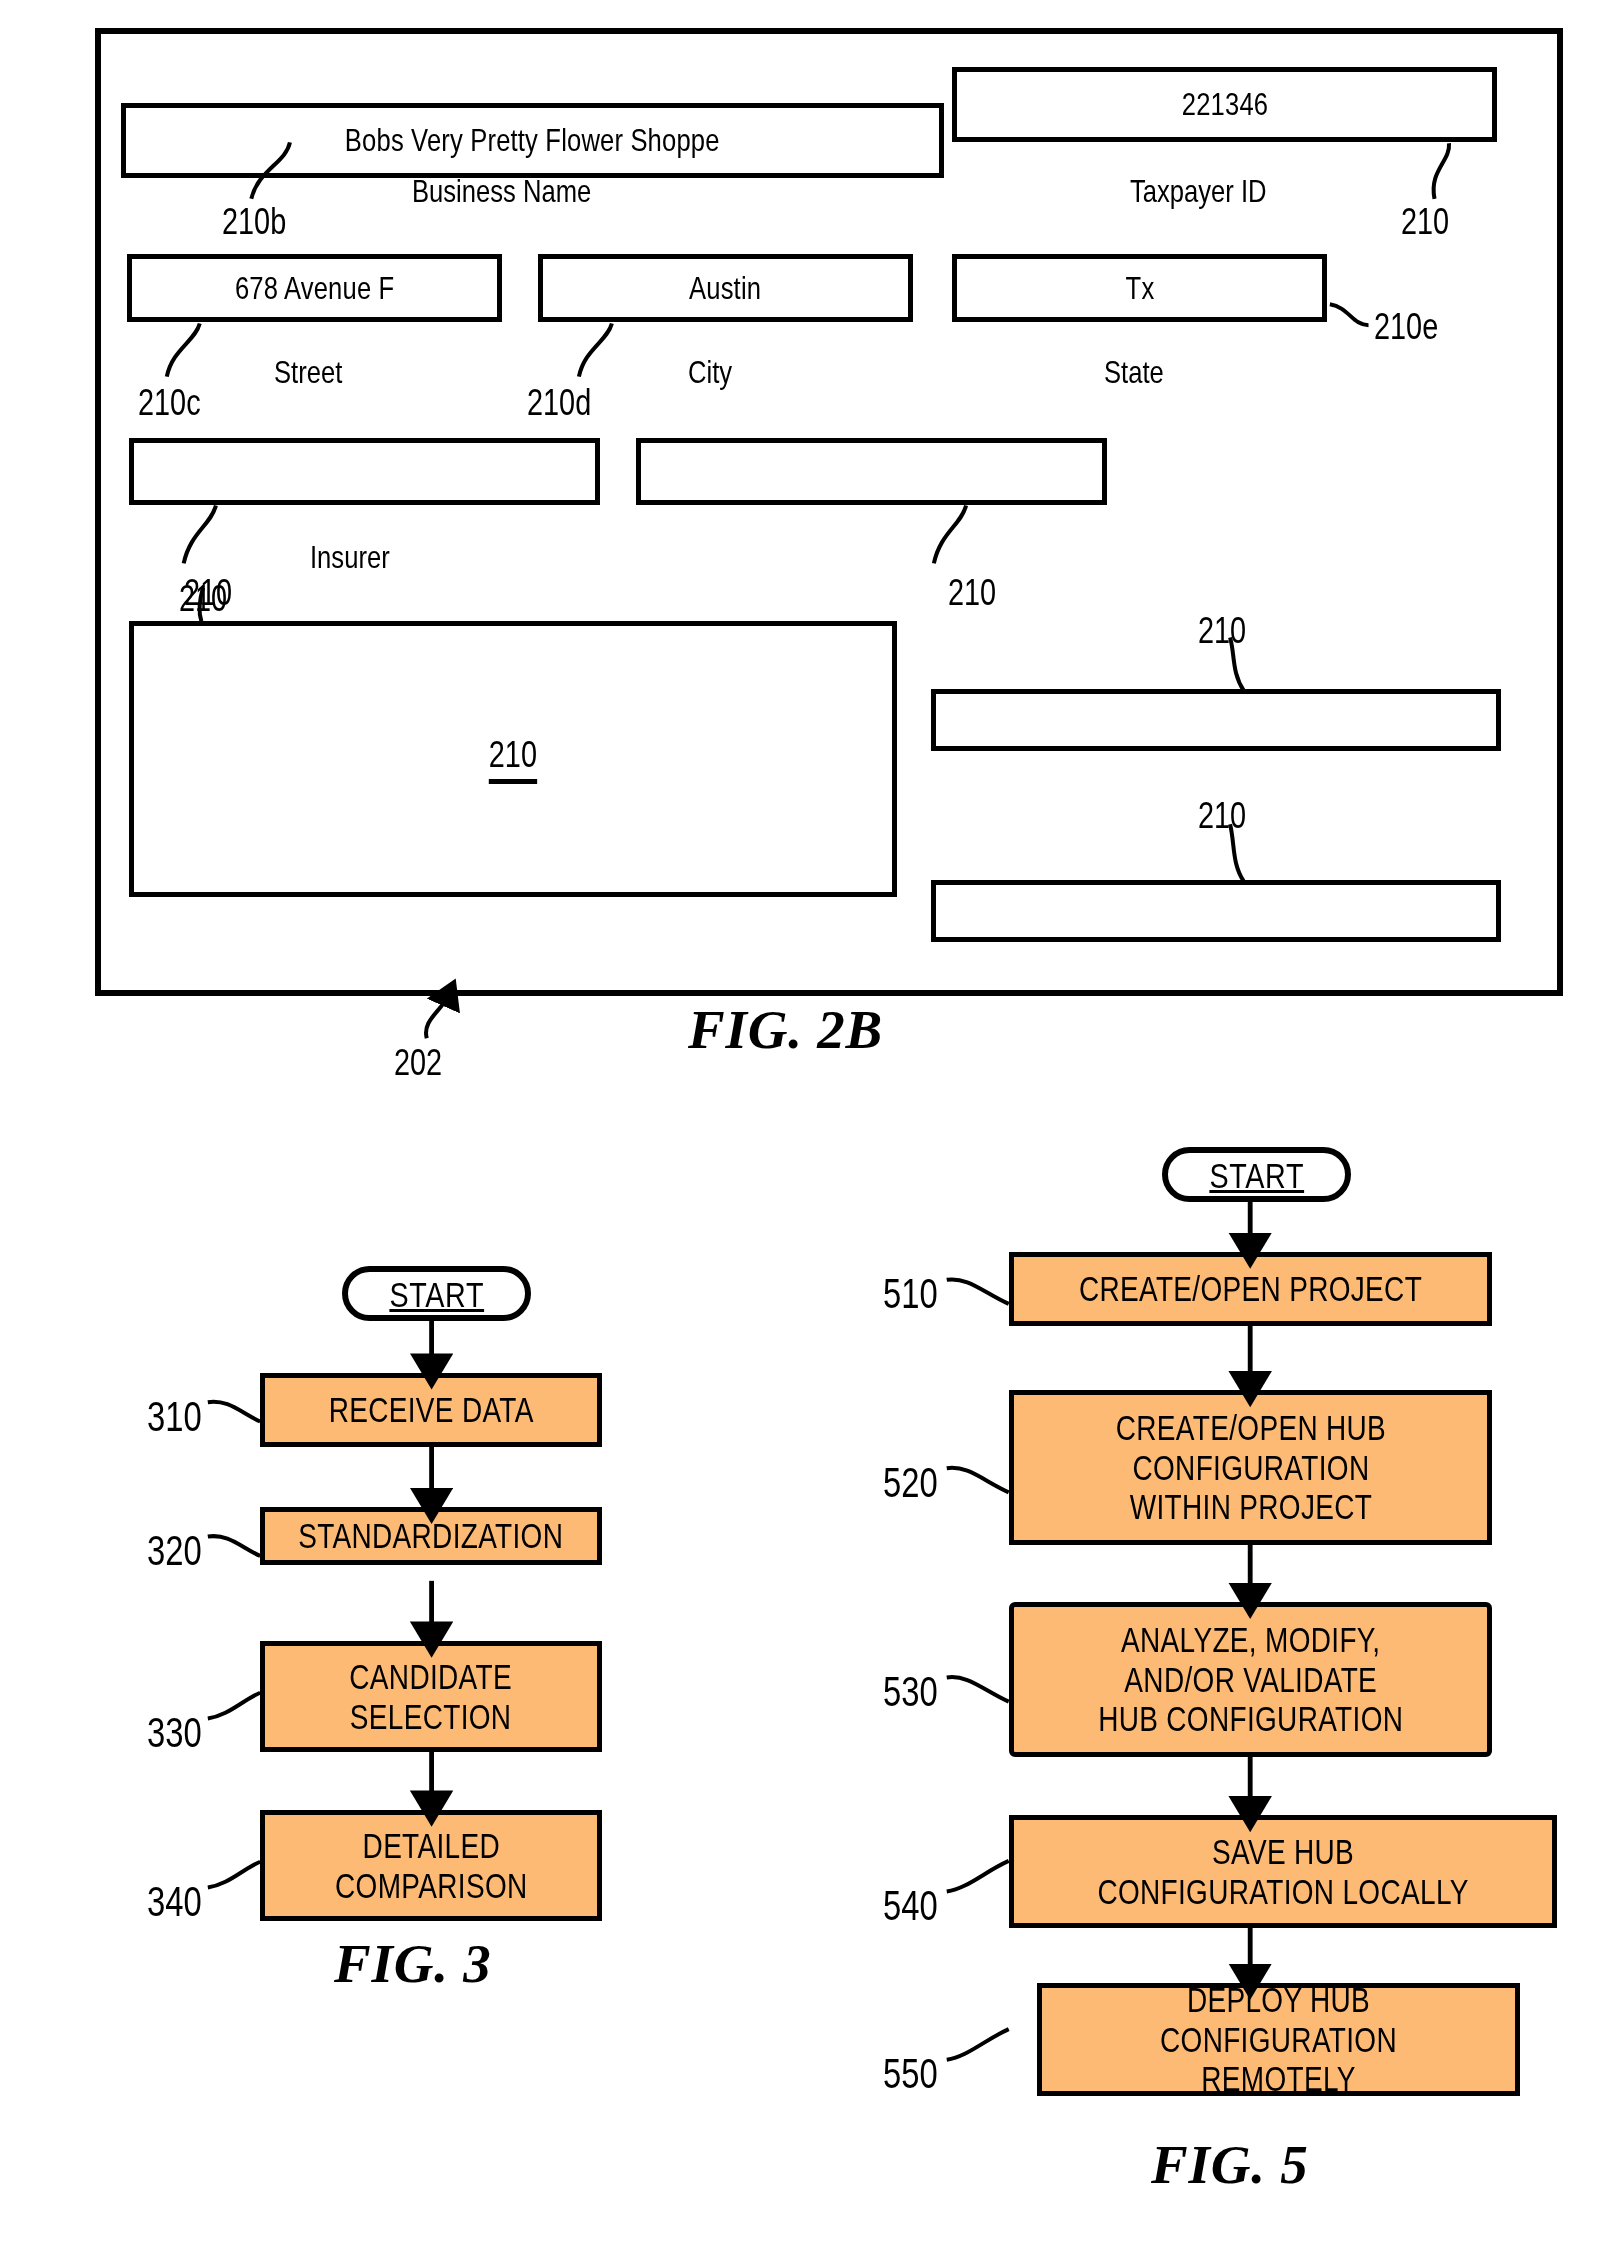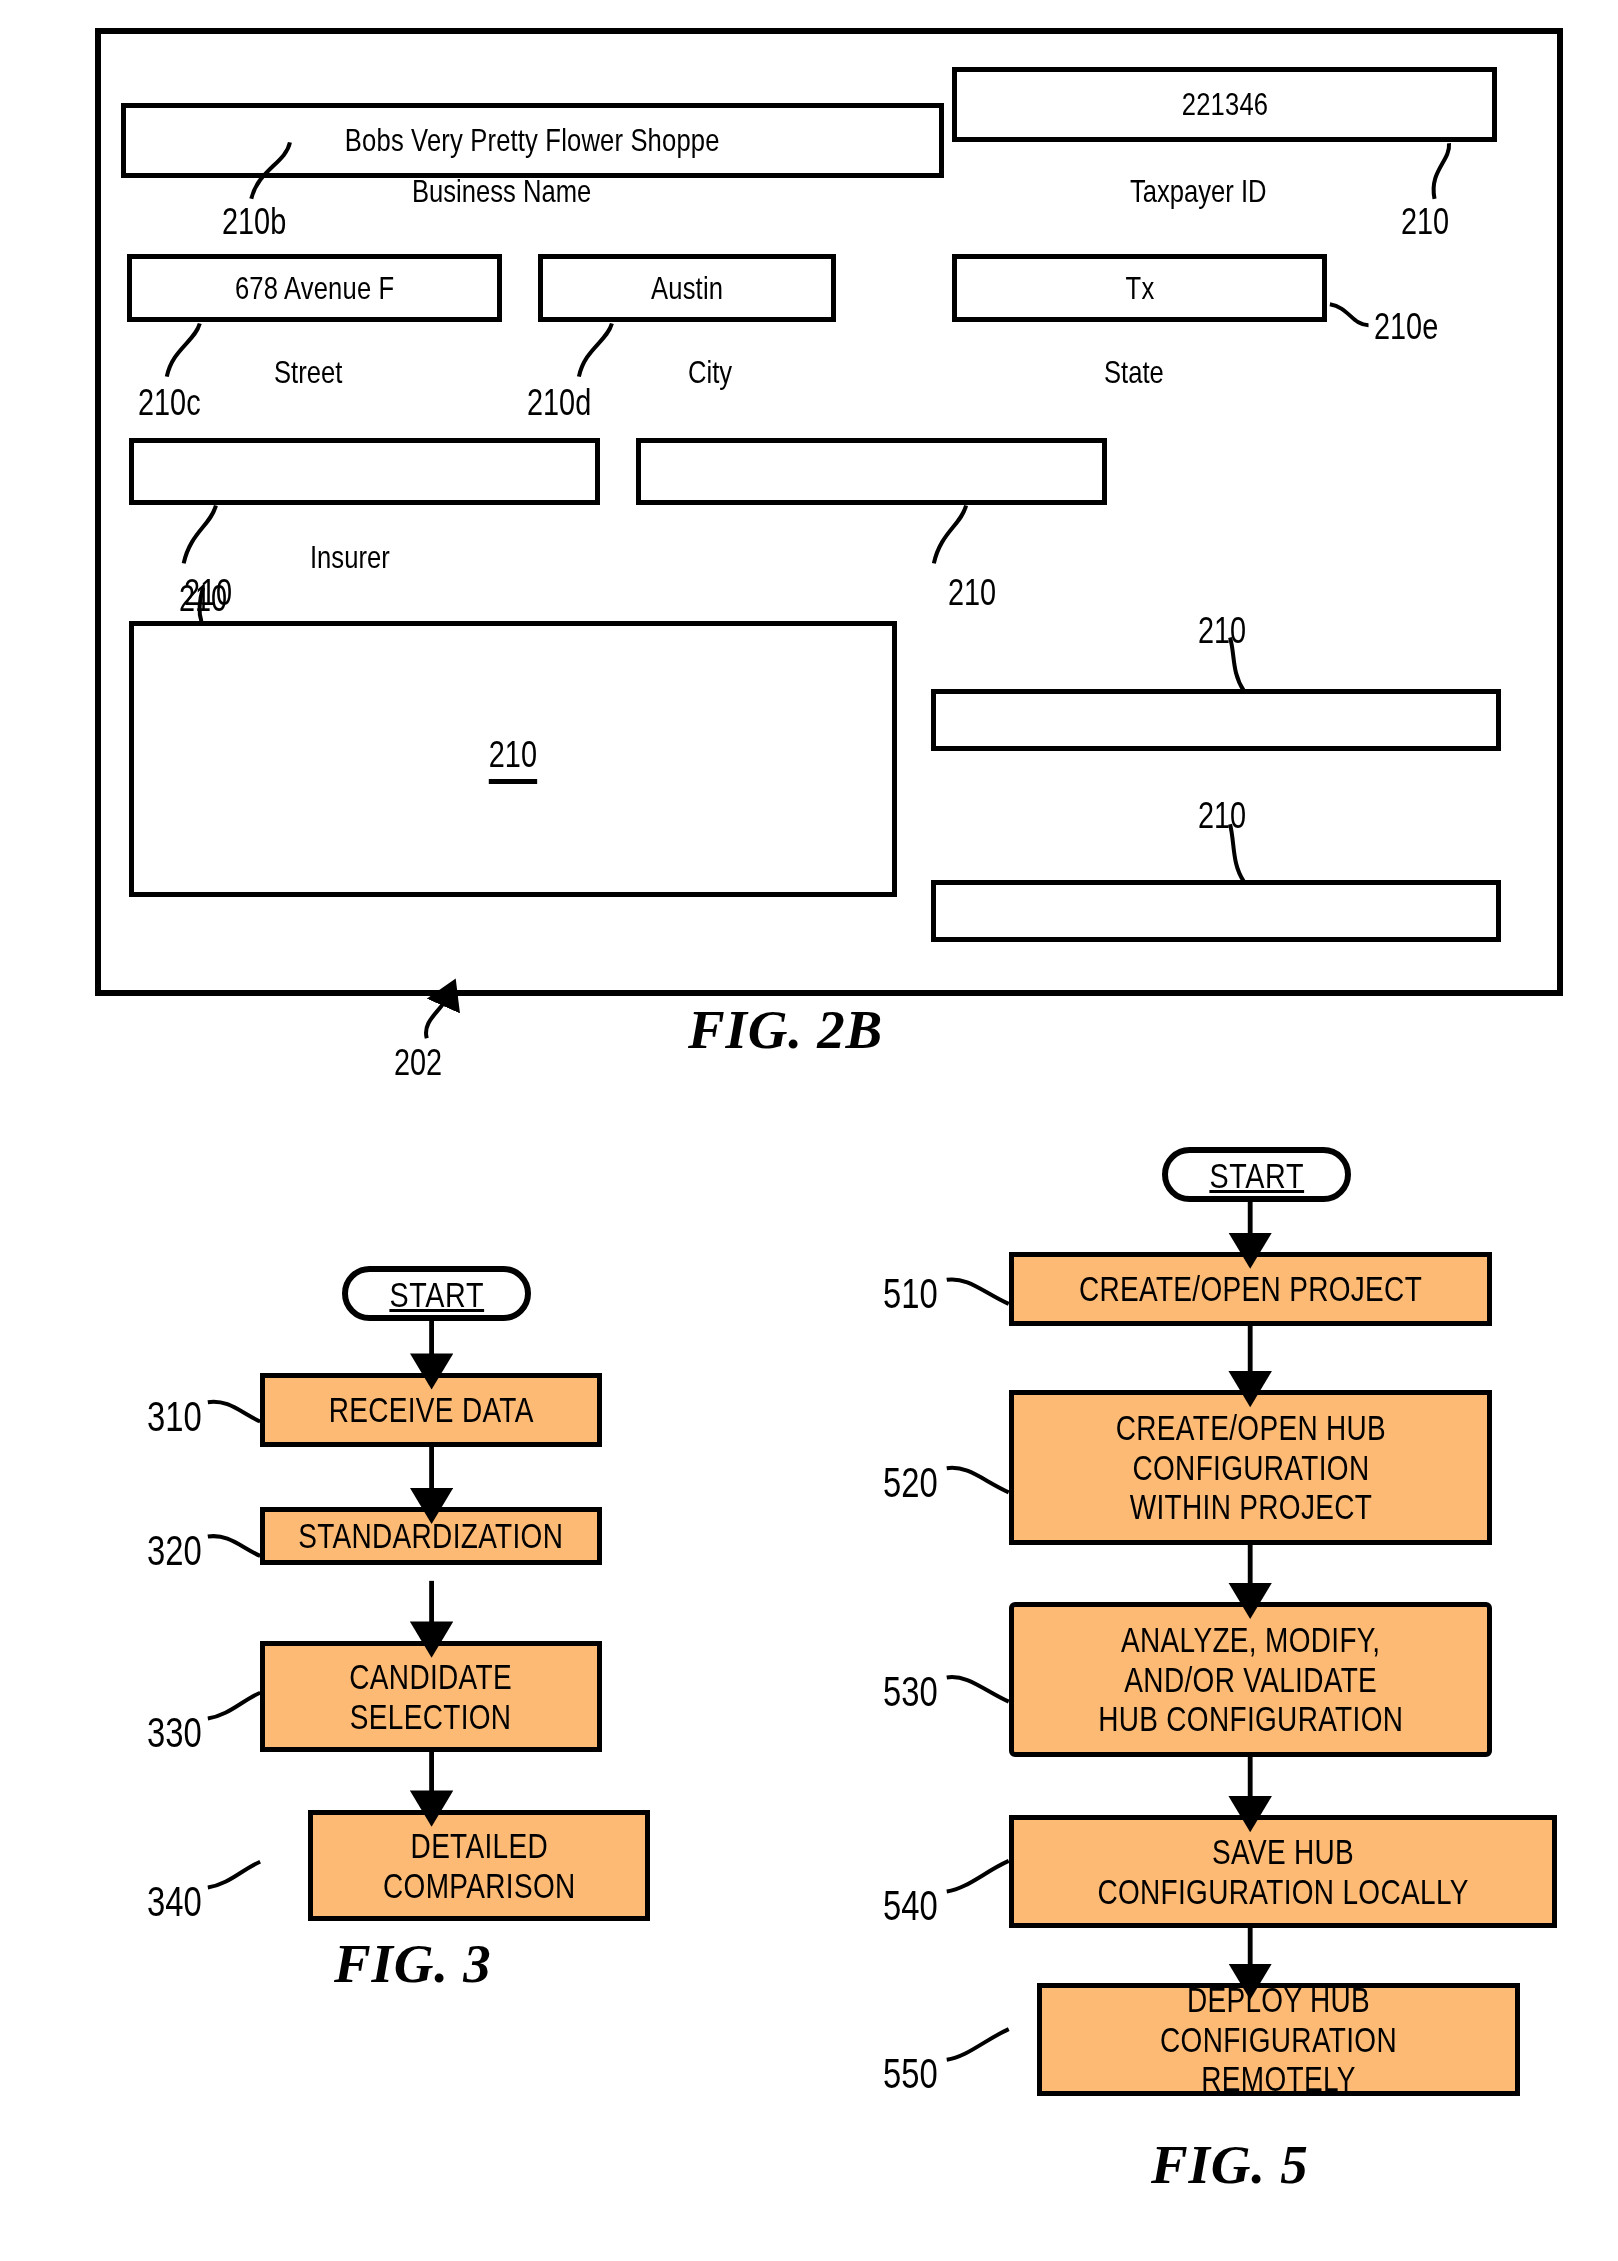--- a/index.html
+++ b/index.html
@@ -52,21 +52,21 @@
 </div>
 <div class="cap" style="left:1130px;top:173px;">Taxpayer ID</div>
 <div class="ref" style="left:1401px;top:201px;">210</div>
 
 <div class="fld" style="left:127px;top:254px;width:375px;height:68px;">
   <span class="val">678 Avenue F</span>
 </div>
 <div class="cap" style="left:274px;top:354px;">Street</div>
 <div class="ref" style="left:138px;top:382px;">210c</div>
 
-<div class="fld" style="left:538px;top:254px;width:298px;height:68px;">
+<div class="fld" style="left:538px;top:254px;width:375px;height:68px;">
   <span class="val">Austin</span>
 </div>
 <div class="cap" style="left:688px;top:354px;">City</div>
 <div class="ref" style="left:527px;top:382px;">210d</div>
 
 <div class="fld" style="left:952px;top:254px;width:375px;height:68px;">
   <span class="val">Tx</span>
 </div>
 <div class="cap" style="left:1104px;top:354px;">State</div>
 <div class="ref" style="left:1374px;top:306px;">210e</div>
@@ -106,21 +106,21 @@
   <span class="t">STANDARDIZATION</span>
 </div>
 <div class="fref" style="left:147px;top:1527px;">320</div>
 
 <div class="fbox" style="left:260px;top:1641px;width:342px;height:111px;">
   <span class="t">CANDIDATE
 SELECTION</span>
 </div>
 <div class="fref" style="left:147px;top:1709px;">330</div>
 
-<div class="fbox" style="left:260px;top:1810px;width:342px;height:111px;margin-left:48px;">
+<div class="fbox" style="left:260px;top:1810px;width:342px;height:111px;">
   <span class="t">DETAILED
 COMPARISON</span>
 </div>
 <div class="fref" style="left:147px;top:1878px;">340</div>
 
 <div class="figcap" style="left:334px;top:1932px;">FIG. 3</div>
 
 <div class="oval" style="left:1162px;top:1147px;width:189px;height:55px;">
   <span class="t">START</span>
 </div>

